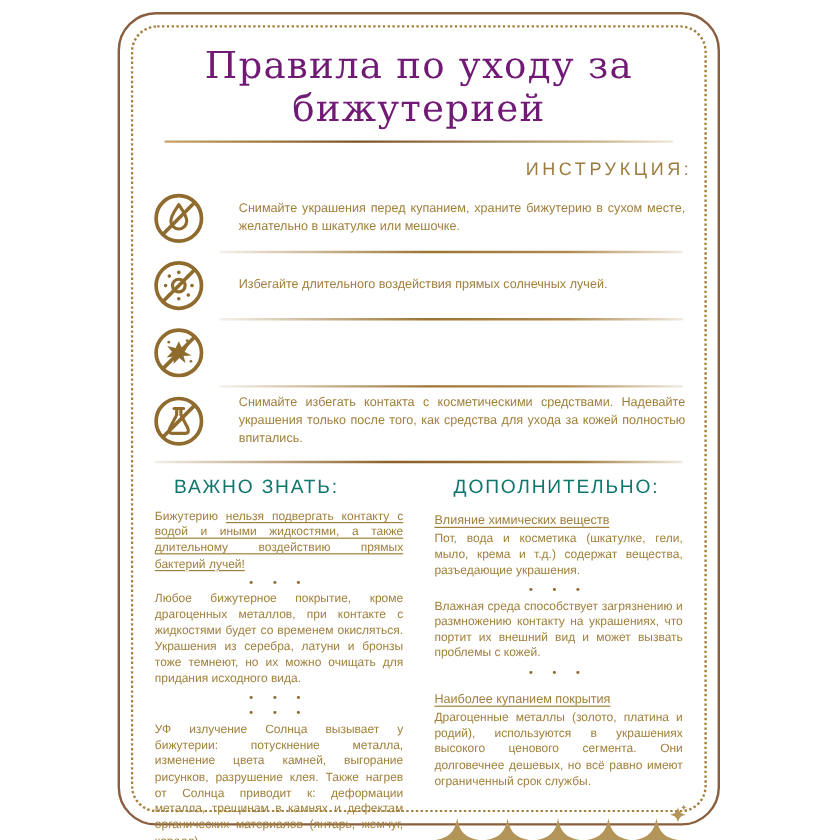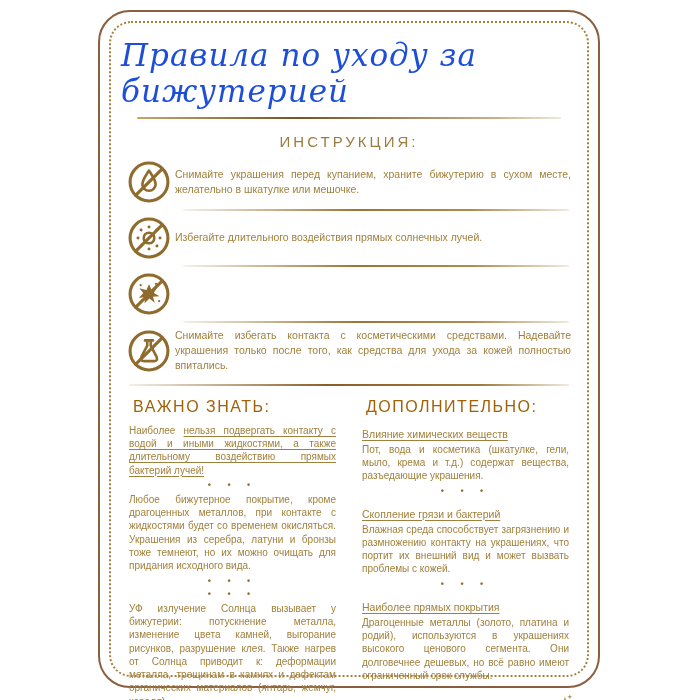--- a/index.html
+++ b/index.html
@@ -1,30 +1,30 @@
 <!DOCTYPE html>
 <html><head>
 <meta charset="utf-8">
 <style>
   html,body{margin:0;padding:0;background:#fff;}
   body{width:700px;height:700px;position:relative;font-family:"Liberation Sans",sans-serif;overflow:hidden;}
   .card{position:absolute;left:98px;top:10px;width:502px;height:678px;border:2px solid #8a5f3f;border-radius:32px;background:#fff;box-sizing:border-box;}
   .inner{position:absolute;left:9px;top:9px;right:9px;bottom:9px;border:2px dotted #a5803f;border-radius:22px;padding:10px 10px 6px;box-sizing:border-box;}
-  .title{margin:4px 0 0;font-family:"DejaVu Serif",serif;font-style:italic;font-weight:normal;font-size:31px;color:#1d4ed8;letter-spacing:1px;}
+  .title{margin:4px 0 0;text-align:center;font-family:"DejaVu Serif",serif;font-weight:normal;font-size:31px;color:#701a75;letter-spacing:1px;}
   .title-rule{height:2px;margin:8px 16px 0;background:linear-gradient(90deg,#c9a468 0%,#7a5222 38%,#c9b289 85%,#f0e8da 100%);border-radius:1px;}
-  .instr-heading{margin-top:14px;text-align:center;font-size:15px;letter-spacing:3px;color:#9c7b3e;}
+  .instr-heading{margin-top:14px;text-align:right;font-size:15px;letter-spacing:3px;color:#9c7b3e;}
   .instr-list{margin-top:6px;padding:0 6px;}
-  .instr-item{display:flex;align-items:center;gap:4px;padding:4px 0;min-height:46px;box-sizing:border-box;}
+  .instr-item{display:flex;align-items:center;gap:28px;padding:4px 0;min-height:46px;box-sizing:border-box;}
   .instr-icon{width:44px;height:44px;flex:none;}
   .instr-text{margin:0;font-size:10.5px;line-height:1.45;color:#a1803c;text-align:justify;}
   .instr-divider{height:2px;margin:1px 2px 1px 56px;background:linear-gradient(90deg,rgba(156,116,52,0.10) 0%,#9c7434 45%,#b08b4f 75%,rgba(156,116,52,0.15) 100%);border-radius:1px;}
   .section-divider{height:2px;margin:6px 8px 4px;background:linear-gradient(90deg,rgba(156,116,52,0.12) 0%,#8a5f28 45%,#a07c3e 80%,rgba(156,116,52,0.15) 100%);border-radius:1px;}
   .columns{display:flex;gap:26px;padding:0 8px;margin-top:4px;}
   .col{flex:1;min-width:0;}
-  .col-heading{margin:8px 4px 8px;font-size:16px;font-weight:normal;letter-spacing:1.5px;color:#a16207;}
+  .col-heading{margin:8px 16px 8px;font-size:16px;font-weight:normal;letter-spacing:1.5px;color:#0f766e;}
   .body-text{margin:0;font-size:10px;line-height:1.33;color:#a1803c;text-align:justify;}
   .u{text-decoration:underline;text-underline-offset:2px;}
   .dots{margin:3px 0;text-align:center;color:#8f6b2e;font-size:9px;letter-spacing:7px;font-weight:bold;}
   .subhead{margin:12px 0 3px;font-size:10.5px;color:#a1803c;}
   .stars{margin-top:12px;}
   svg .st{stroke:#8f6b2e;fill:none;stroke-linecap:round;stroke-linejoin:round;}
 </style>
 </head>
 <body>
 
@@ -93,40 +93,39 @@
       </div>
 
     </div>
 
     <div class="section-divider"></div>
 
     <div class="columns">
 
       <div class="col">
         <h2 class="col-heading">ВАЖНО ЗНАТЬ:</h2>
-        <p class="body-text"><span>Наиболее </span><span class="u">нельзя подвергать контакту с водой и иными жидкостями, а также длительному воздействию прямых бактерий лучей!</span></p>
+        <p class="body-text"><span>Бижутерию </span><span class="u">нельзя подвергать контакту с водой и иными жидкостями, а также длительному воздействию прямых бактерий лучей!</span></p>
         <div class="dots">• • •</div>
         <p class="body-text">Любое бижутерное покрытие, кроме драгоценных металлов, при контакте с жидкостями будет со временем окисляться. Украшения из серебра, латуни и бронзы тоже темнеют, но их можно очищать для придания исходного вида.</p>
         <div class="dots">• • •</div>
         <div class="dots">• • •</div>
         <p class="body-text">УФ излучение Солнца вызывает у бижутерии: потускнение металла, изменение цвета камней, выгорание рисунков, разрушение клея. Также нагрев от Солнца приводит к: деформации металла, трещинам в камнях и дефектам органических материалов (янтарь, жемчуг, коралл).</p>
       </div>
 
       <div class="col">
         <h2 class="col-heading">ДОПОЛНИТЕЛЬНО:</h2>
 
         <p class="subhead u">Влияние химических веществ</p>
         <p class="body-text">Пот, вода и косметика (шкатулке, гели, мыло, крема и т.д.) содержат вещества, разъедающие украшения.</p>
         <div class="dots">• • •</div>
 
-        <p class="subhead u">Скопление грязи и бактерий</p>
         <p class="body-text">Влажная среда способствует загрязнению и размножению контакту на украшениях, что портит их внешний вид и может вызвать проблемы с кожей.</p>
         <div class="dots">• • •</div>
 
-        <p class="subhead u">Наиболее прямых покрытия</p>
+        <p class="subhead u">Наиболее купанием покрытия</p>
         <p class="body-text">Драгоценные металлы (золото, платина и родий), используются в украшениях высокого ценового сегмента. Они долговечнее дешевых, но всё равно имеют ограниченный срок службы.</p>
 
         <div class="stars">
           <svg width="212" height="52" viewBox="0 0 212 52">
             <defs>
               <path id="sp" d="M20 1 C22 13 27 18 39 20 C27 22 22 27 20 39 C18 27 13 22 1 20 C13 18 18 13 20 1 Z"></path>
             </defs>
             <g fill="#b3955a">
               <use href="#sp" transform="translate(0,11) scale(0.95)"></use>
               <use href="#sp" transform="translate(42,11) scale(0.95)"></use>

